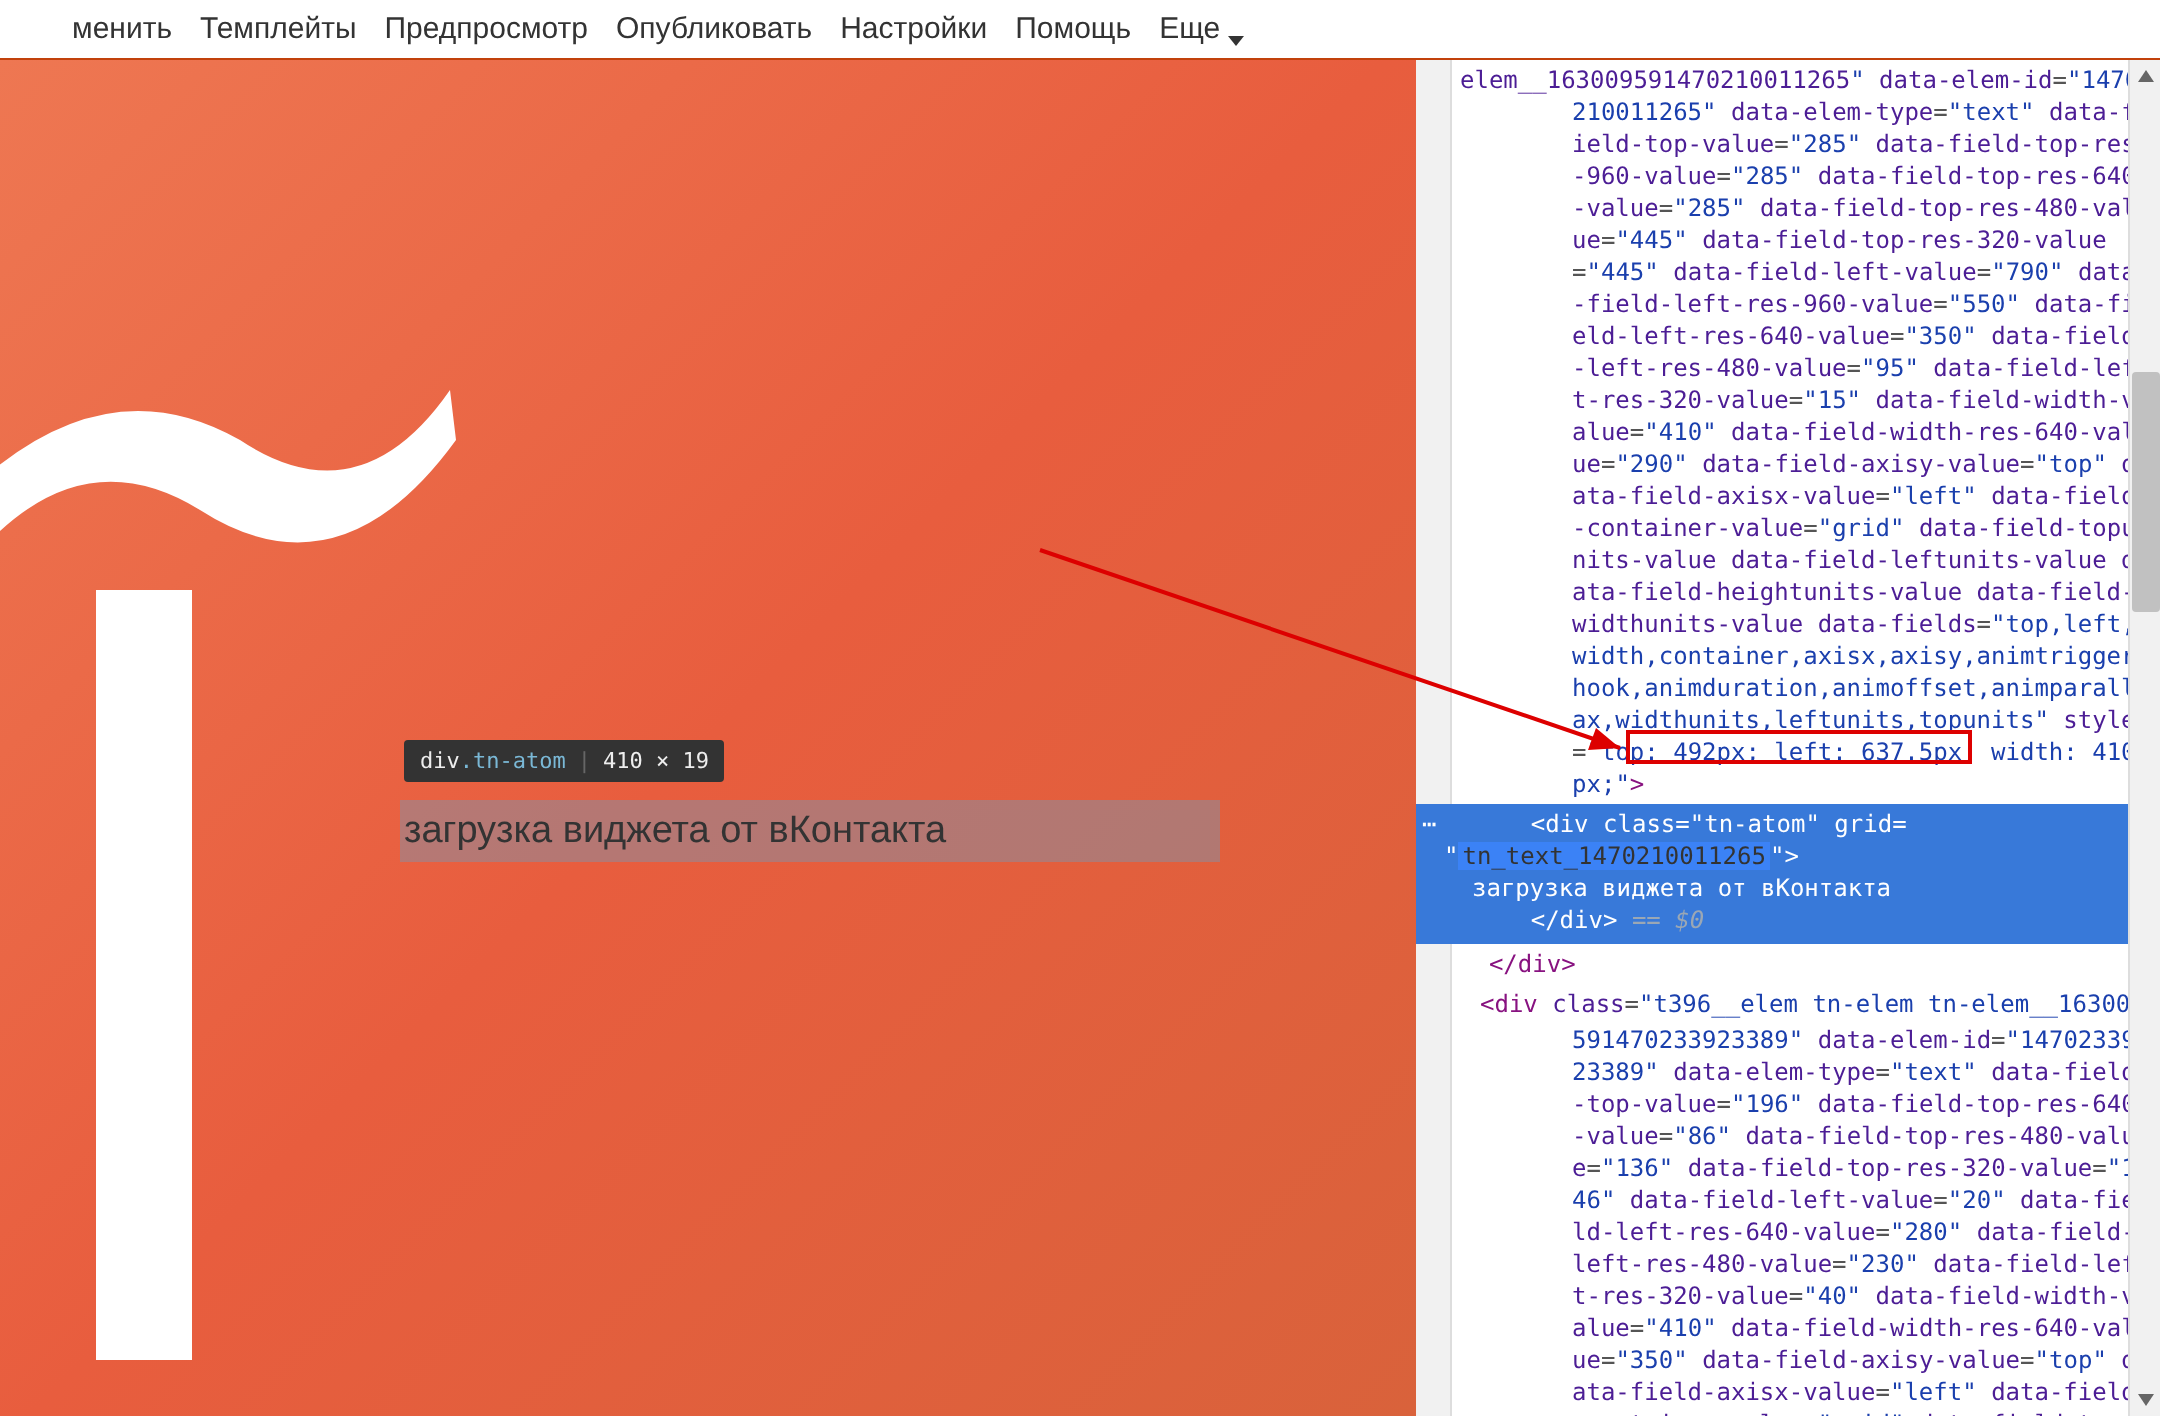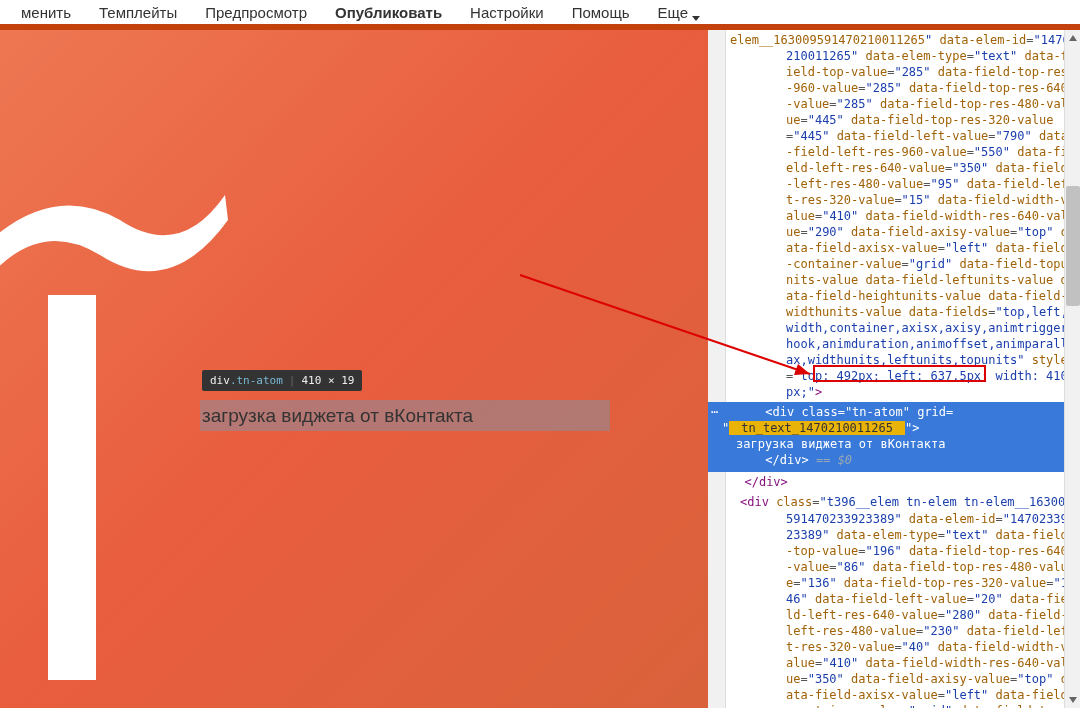--- a/index.html
+++ b/index.html
@@ -1,39 +1,39 @@
 <!DOCTYPE html>
 <html><head>
 <meta charset="utf-8">
 <style>
 *{box-sizing:border-box;margin:0;padding:0}
 body{font-family:Arial,sans-serif;background:#fff;overflow:hidden}
-.top-nav{height:30px;display:flex;align-items:center;padding:0 21px;gap:28px;background:#fff;border-bottom:6px solid #c2410c}
+.top-nav{height:30px;display:flex;align-items:center;padding:0 36px;gap:14px;background:#fff;border-bottom:1px solid #c2410c}
 .nav-item{font-size:15px;color:#333;cursor:pointer}
-.nav-item.active{font-weight:700}
+.nav-item.active{font-weight:400}
 .nav-more{display:flex;align-items:flex-end;gap:4px}
 .chevron-down{width:0;height:0;border-left:4px solid transparent;border-right:4px solid transparent;border-top:5px solid #333}
 .main{display:flex;height:678px}
 .preview{width:708px;height:100%;position:relative;background:linear-gradient(135deg,#ee7752 0%,#e85d3e 50%,#d9623b 100%);overflow:hidden}
 .logo{position:absolute;left:-30px;top:130px;width:260px;height:520px}
 .logo svg{width:100%;height:100%}
 .tooltip{position:absolute;left:202px;top:340px;background:#333;color:#eee;font-family:'Consolas',monospace;font-size:11px;padding:4px 8px;border-radius:2px;display:flex;align-items:center}
 .tooltip-sep{color:#666;margin:0 6px}
 .tooltip-class{color:#7ab8d6}
 .widget-text{position:absolute;left:200px;top:370px;width:410px;height:31px;background:rgba(120,150,180,0.45);color:#333;font-size:19px;padding:2px;line-height:27px}
 .devtools{flex:1;background:#fff;font-family:'Consolas','Menlo',monospace;font-size:12px;line-height:16px;overflow:auto;position:relative}
 .gutter{position:absolute;left:0;top:0;width:18px;height:100%;background:#f1f1f1;border-right:1px solid #ddd}
 .code{margin-left:18px;padding:2px 6px 2px 60px;text-indent:-56px;white-space:pre-wrap;word-break:break-all}
 .t{color:#881280}
-.a{color:#a16207}
+.a{color:#4c1d95}
 .v{color:#1a3fad}
 .eq{color:#555}
 .sel{background:#3879d9;color:#fff;padding:2px 6px 4px 14px}
 .sel .t,.sel .a,.sel .v,.sel .eq{color:#fff}
-.sel .highlighted{background:#eab308;color:#333;padding:0 12px}
+.sel .highlighted{background:#3b82f6;color:#333;padding:0 2px}
 .sel-content{color:#fff;padding-left:14px}
 .sel-dots{position:absolute;left:0;color:#fff;background:#3879d9;padding:0 3px}
 .eq-dollar{color:#9aa7b5;font-style:italic}
 .scrollbar{position:absolute;right:0;top:0;width:16px;height:100%;background:#f1f1f1;border-left:1px solid #ddd}
 .scroll-arrow{width:16px;height:16px;display:flex;align-items:center;justify-content:center;cursor:pointer}
 .scroll-track{position:absolute;top:16px;bottom:16px;width:100%}
 .scroll-thumb{position:absolute;top:140px;width:14px;left:1px;height:120px;background:#c1c1c1;border-radius:2px}
 .arr-up{width:0;height:0;border-left:4px solid transparent;border-right:4px solid transparent;border-bottom:6px solid #666}
 .arr-down{width:0;height:0;border-left:4px solid transparent;border-right:4px solid transparent;border-top:6px solid #666}
 .tri{color:#888;font-size:10px;display:inline-block;width:10px}

